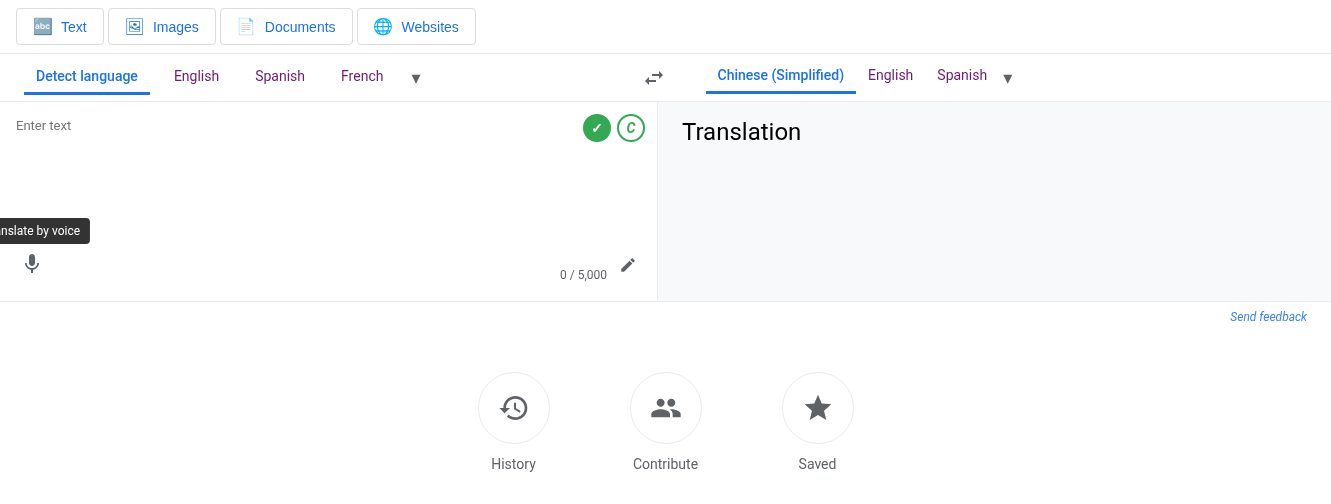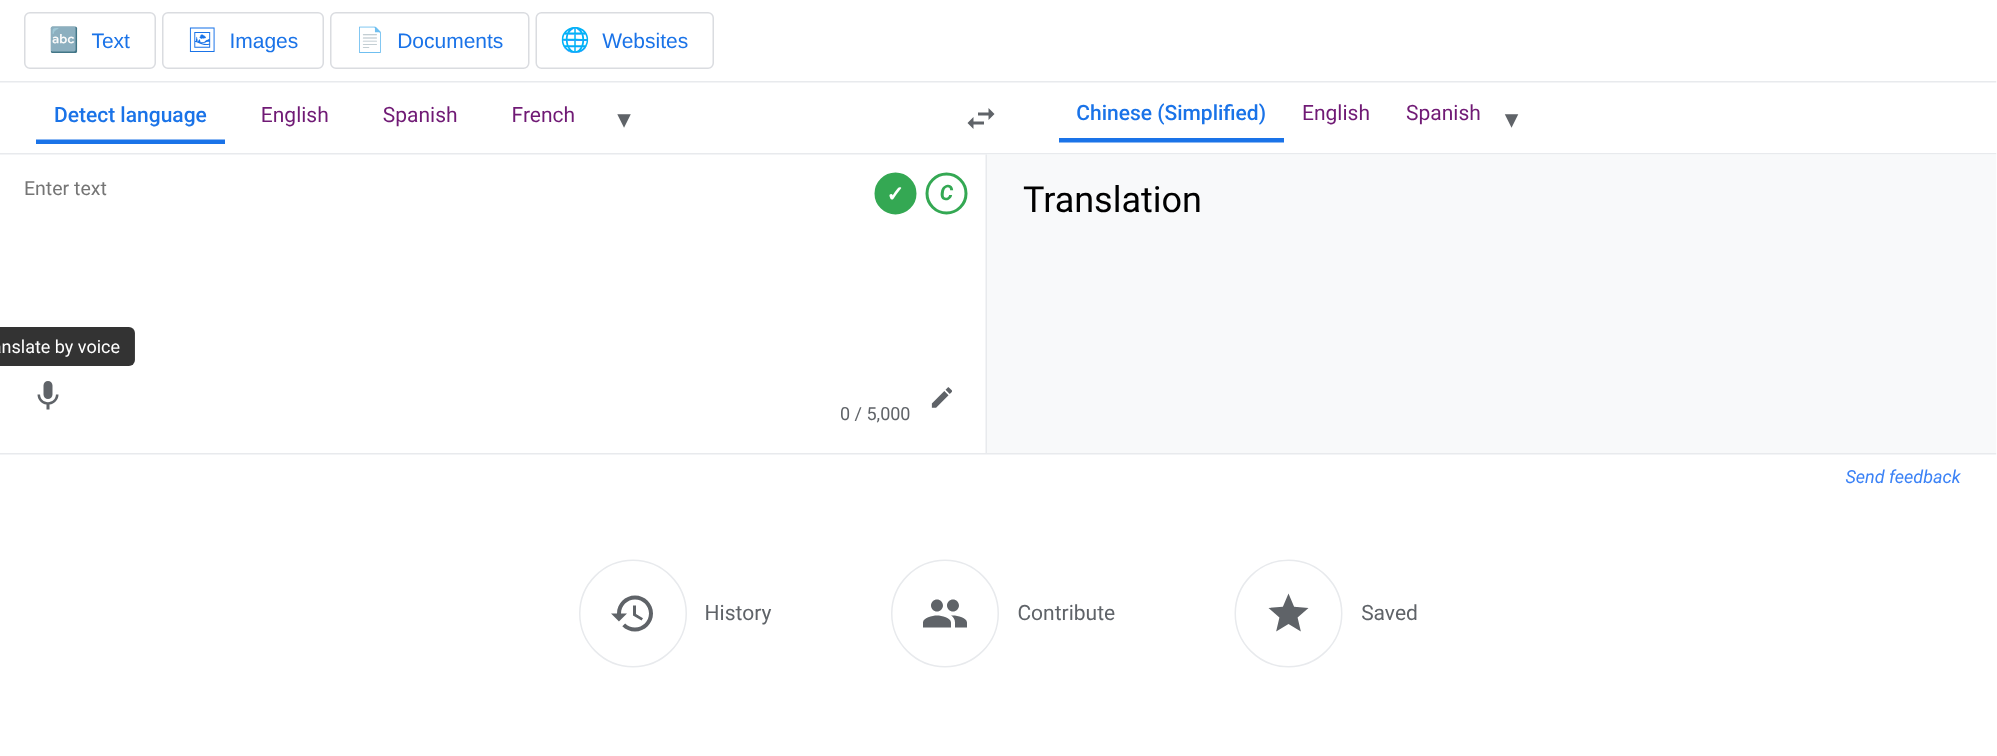--- a/index.html
+++ b/index.html
@@ -215,21 +215,21 @@
 
     
     .bottom-section {
       display: flex;
       justify-content: center;
       gap: 80px;
       padding: 40px 0 20px;
     }
     .bottom-btn {
       display: flex;
-      flex-direction: row;
+      flex-direction: column;
       align-items: center;
       gap: 12px;
       cursor: pointer;
       background: none;
       border: none;
       font-family: inherit;
       color: #5f6368;
       font-size: 14px;
     }
     .bottom-icon-circle {

